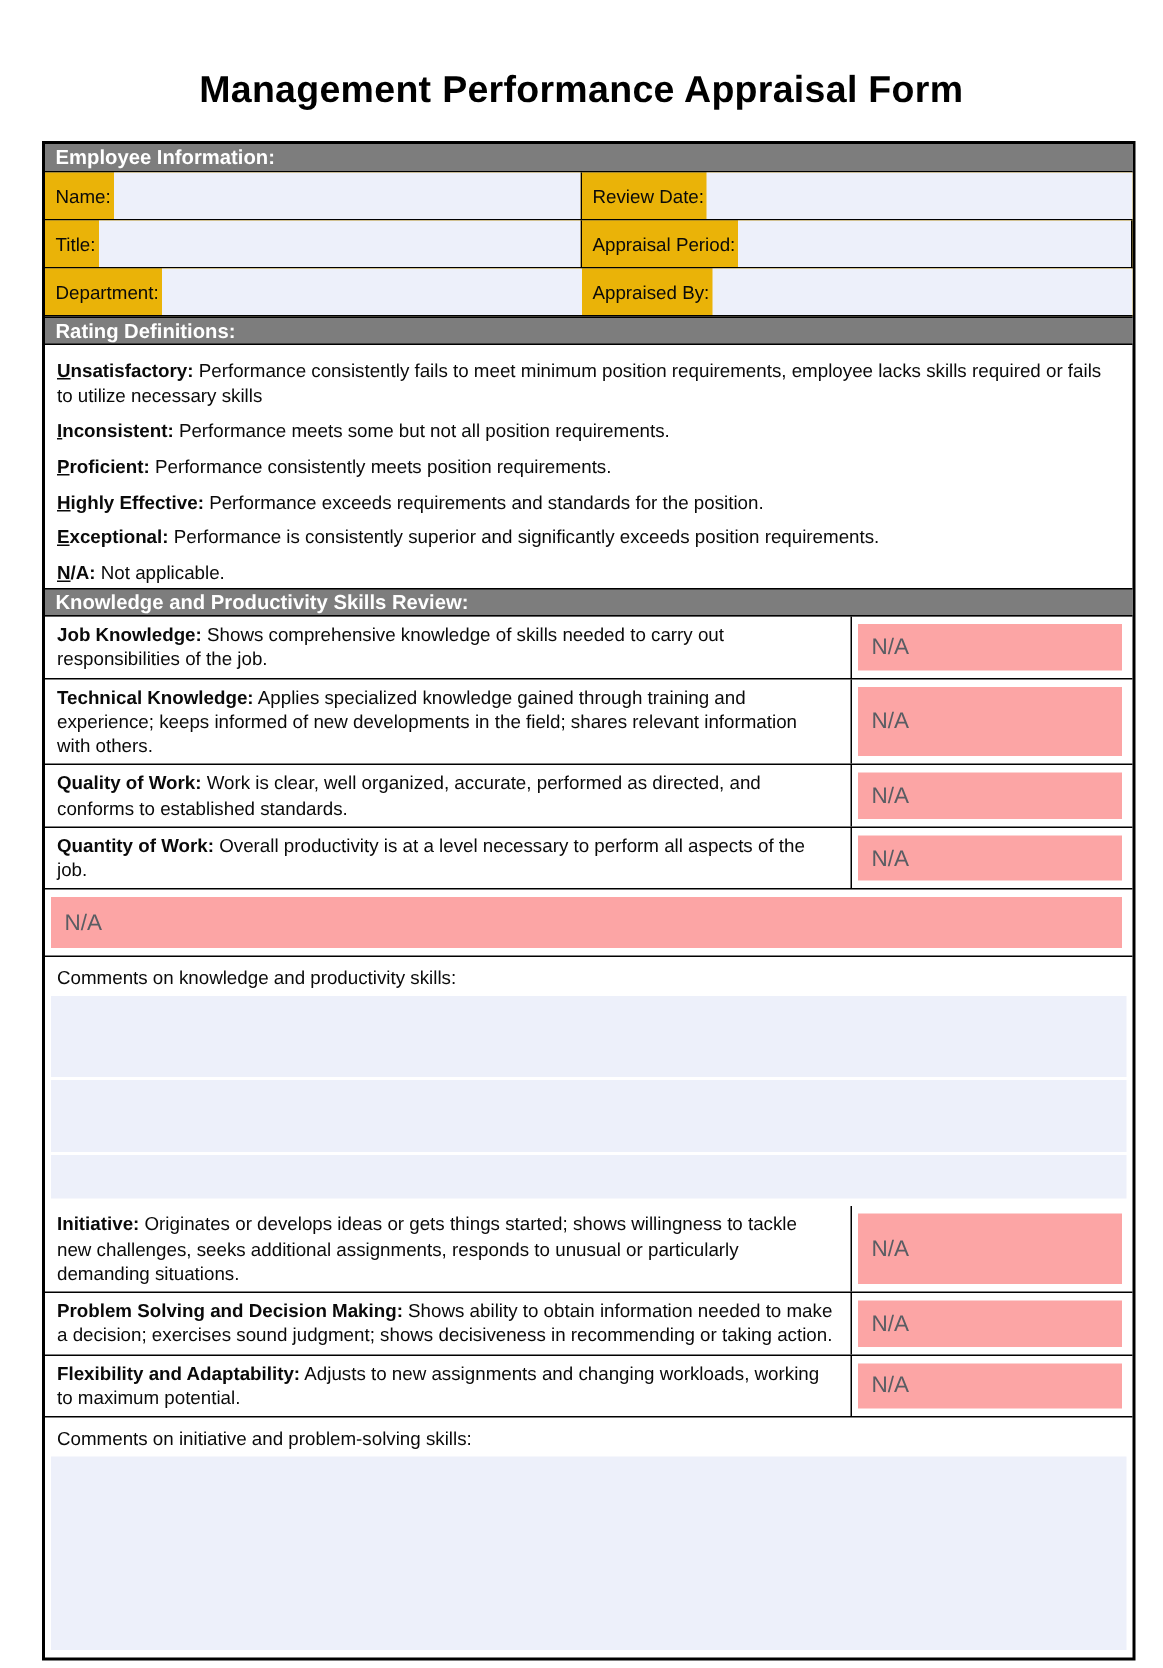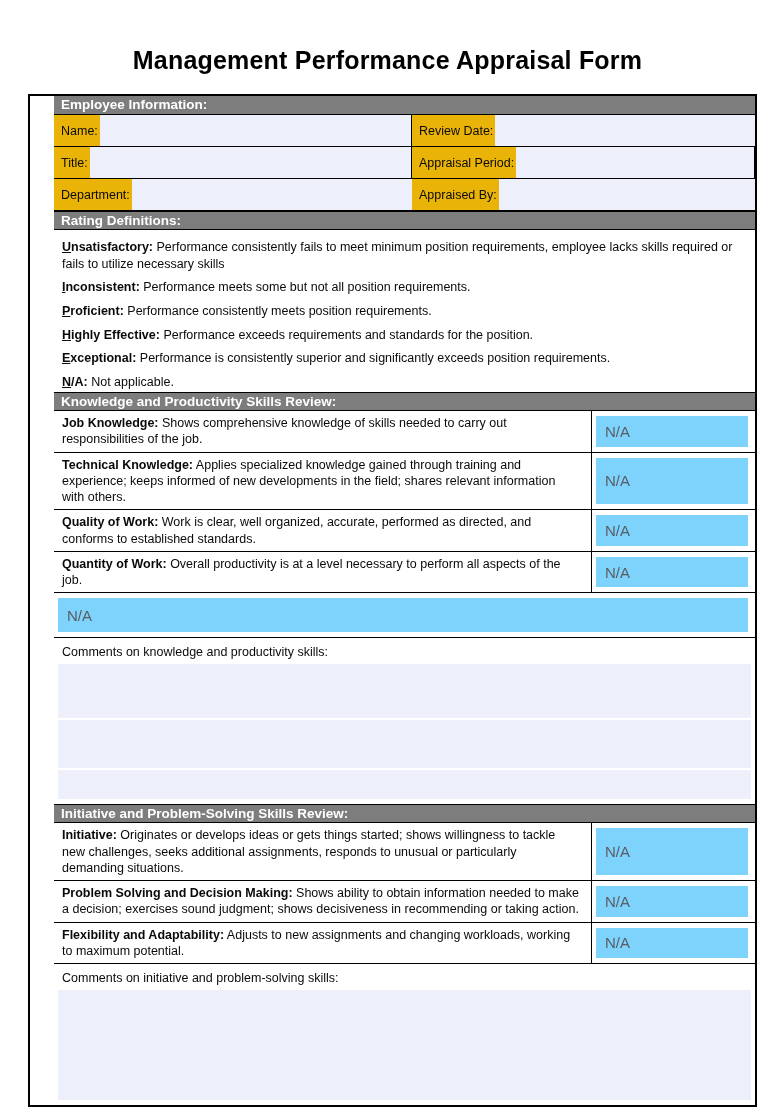--- a/index.html
+++ b/index.html
@@ -16,21 +16,20 @@
     font-size:25px;font-weight:bold;color:#000;
     letter-spacing:0.2px;
   }
   .form{
     box-sizing:border-box;
     margin:19px 0 0 28px;
     width:729px;height:1013px;
     border:2px solid #000;
     display:flex;flex-direction:column;
     background:#fff;
-    padding-left:24px;
   }
   .section-bar{
     box-sizing:border-box;
     height:19px;line-height:17px;
     background:#7d7d7d;color:#fff;
     font-size:13.5px;font-weight:bold;
     padding:0 7px;
     border-top:1px solid #000;border-bottom:1px solid #000;
     flex:none;
   }
@@ -83,21 +82,21 @@
     font-size:12.5px;line-height:1.3;
     display:flex;align-items:center;
   }
   .skill-term{font-weight:bold;}
   .skill-rating-cell{
     flex:1;display:flex;align-items:stretch;
   }
   .rating-box{
     flex:1;
     margin:5px 7px 5px 4px;
-    background:#7dd3fc;
+    background:#fca5a5;
     display:flex;align-items:center;
     padding-left:9px;
     font-size:15px;color:#5a5d63;
   }
   
   .comments{flex:none;display:flex;flex-direction:column;}
   .comments.grow{flex:1;}
   .comments-label{
     padding:7px 8px 5px;
     font-size:12.5px;
@@ -198,21 +197,20 @@
 
   <div class="comments">
     <div class="comments-label">Comments on knowledge and productivity skills:</div>
     <div class="comments-area">
       <div class="band gap" style="height:54px"></div>
       <div class="band gap" style="height:48px"></div>
       <div class="band" style="height:29px"></div>
     </div>
   </div>
 
-  <div class="section-bar">Initiative and Problem-Solving Skills Review:</div>
 
   <div class="skill-row" style="min-height:41px">
     <div class="skill-desc">
         <span><b class="skill-term">Initiative:</b> <span>Originates or develops ideas or gets things started; shows willingness to tackle new challenges, seeks additional assignments, responds to unusual or particularly demanding situations.</span></span>
       </div>
     <div class="skill-rating-cell">
         <div class="rating-box">N/A</div>
       </div>
   </div>
   <div class="skill-row" style="min-height:34px">

